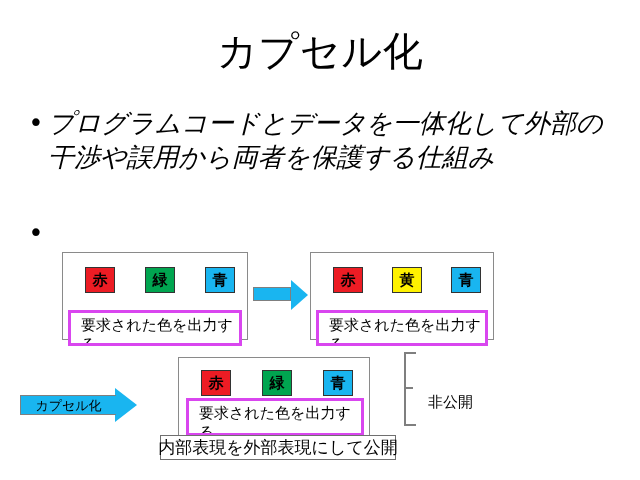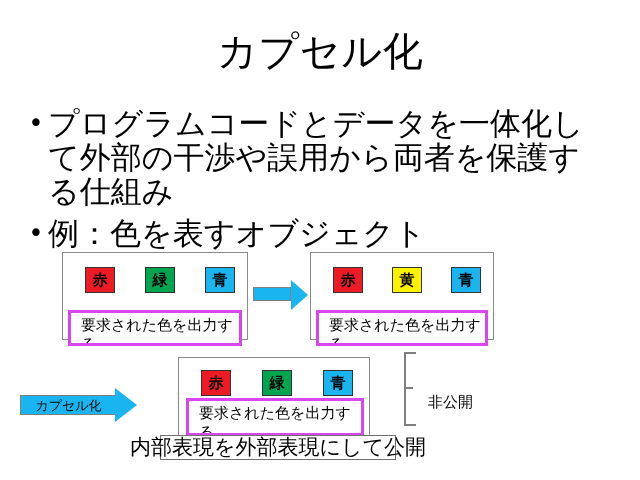--- a/index.html
+++ b/index.html
@@ -44,23 +44,24 @@
   }
   .bullet .dot {
     width: 24px;
     flex: 0 0 24px;
     font-size: 26px;
     line-height: 34px;
     text-align: center;
     color: #000000;
   }
   .bullet .btext {
-    font-size: 31px;
+    font-size: 26px;
     line-height: 34px;
     letter-spacing: 0px;
+    font-style: italic;
   }
   #bullet-1 {
     left: 24px;
     top: 106px;
     width: 600px;
   }
   #bullet-1 .btext {
     width: 560px;
   }
   #bullet-2 {
@@ -203,41 +204,40 @@
     left: 160px;
     top: 435px;
     width: 236px;
     height: 25px;
     border: 1px solid #6f6f6f;
     background: #ffffff;
     box-sizing: border-box;
     display: flex;
     align-items: center;
     justify-content: center;
-    font-size: 21px;
+    font-size: 17px;
     line-height: 15px;
     color: #000000;
     white-space: nowrap;
   }
 </style>
 </head>
 <body>
 
 <div class="slide">
 
   <div class="slide-title">カプセル化</div>
 
   <div class="bullet" id="bullet-1">
     <span class="dot">•</span>
     <span class="btext">プログラムコードとデータを一体化して外部の干渉や誤用から両者を保護する仕組み</span>
   </div>
 
   <div class="bullet" id="bullet-2">
     <span class="dot">•</span>
-    <span class="btext">例：色を表すオブジェクト</span>
   </div>
 
   <div class="obj-box" style="left:62px; top:252px; width:186px; height:88px;">
     <div class="swatch-row" style="top:14px; left:22px; width:150px; justify-content:space-between;">
       <div class="swatch" style="background:#ED1C24;">
         <span>赤</span>
       </div>
       <div class="swatch" style="background:#00A550;">
         <span>緑</span>
       </div>

